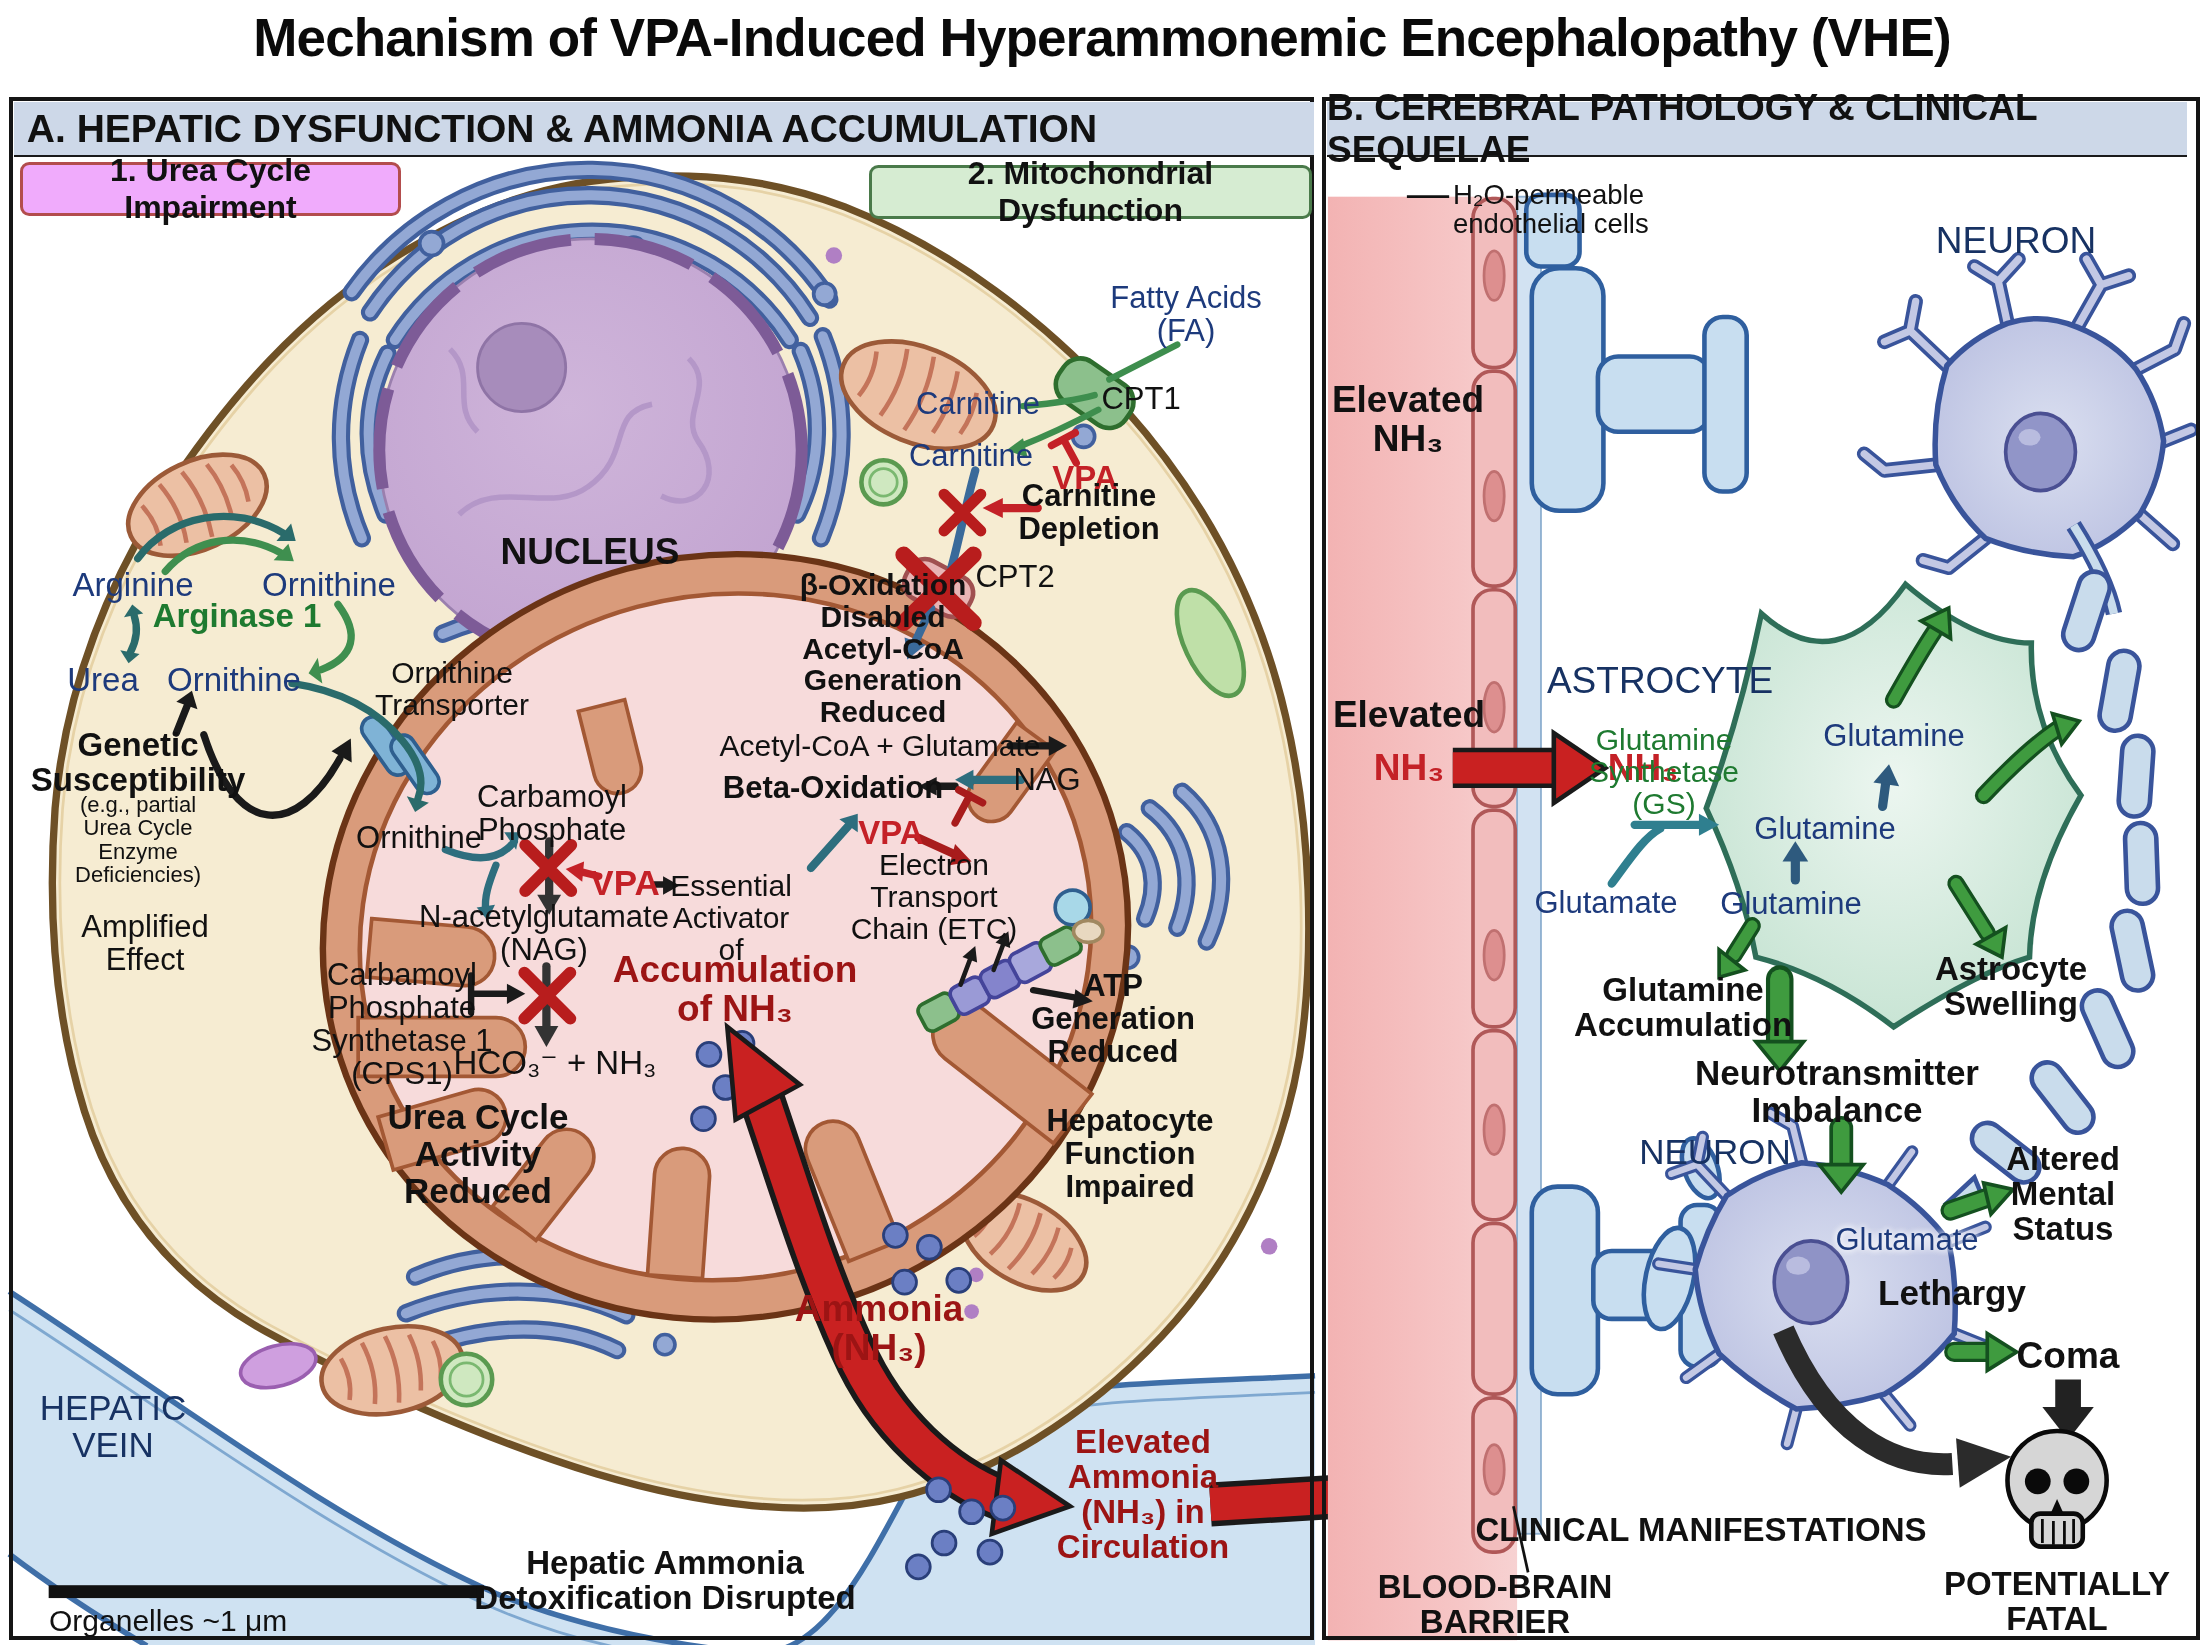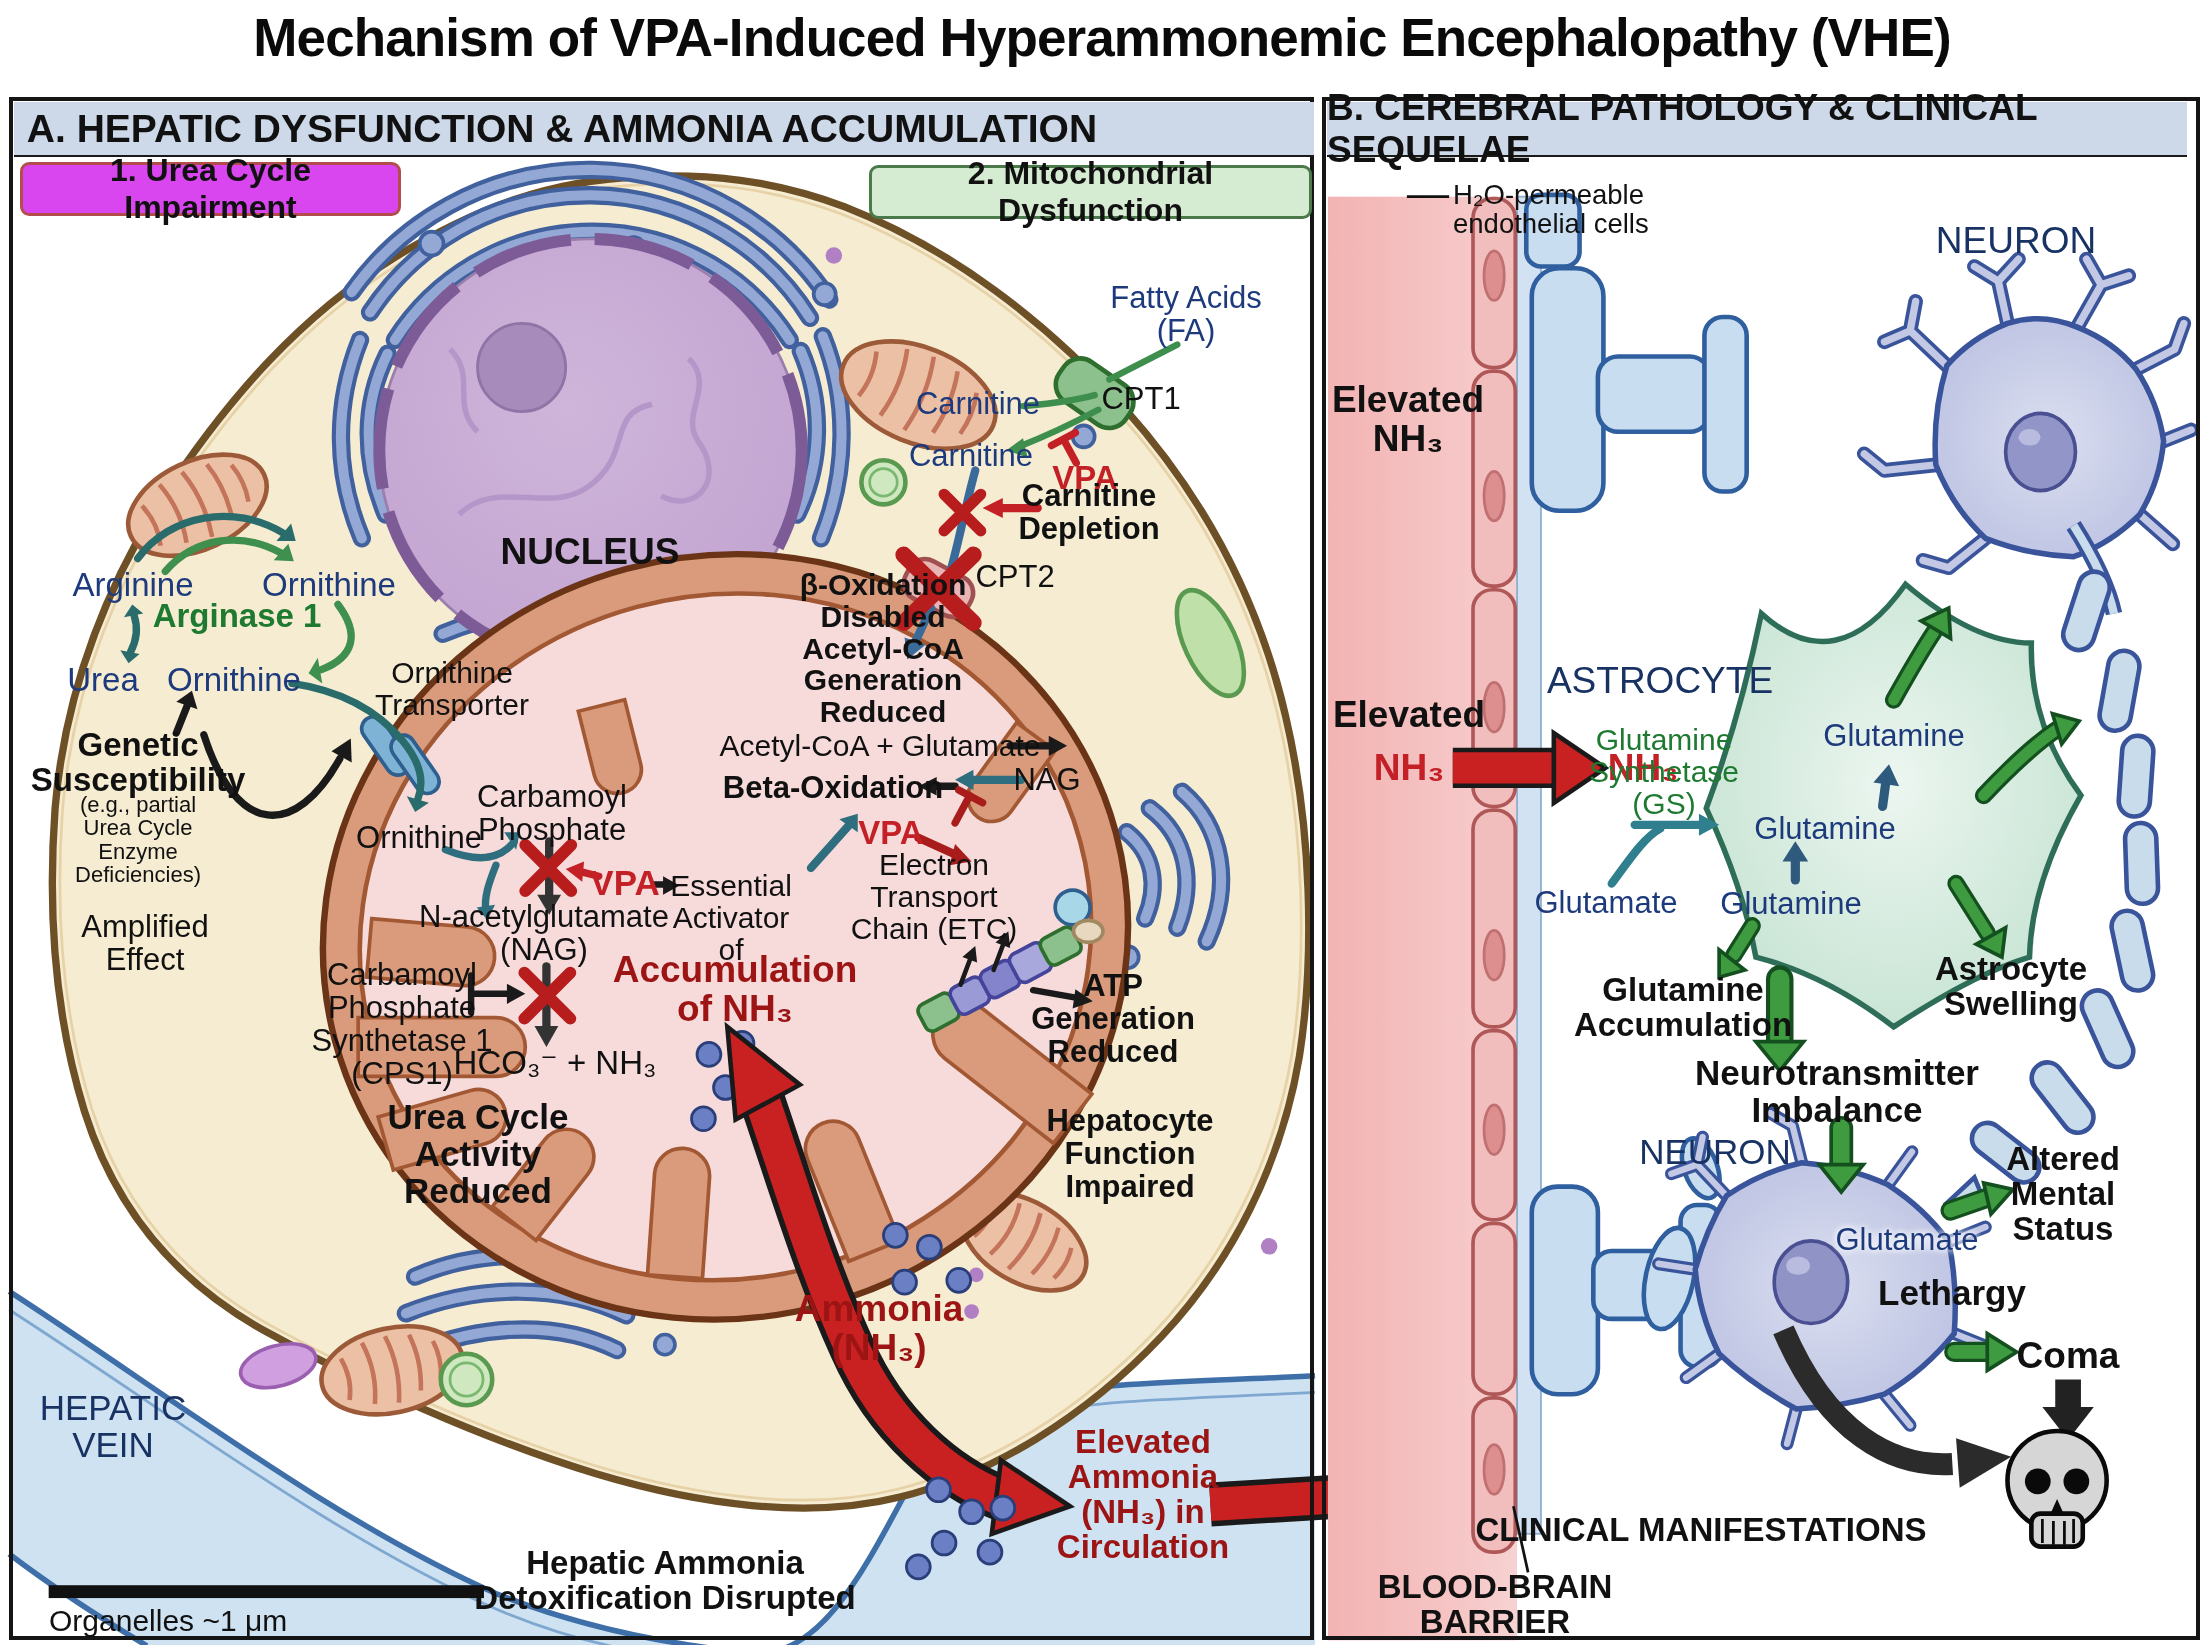--- a/index.html
+++ b/index.html
@@ -543,21 +543,21 @@
 </svg>
 
 <div class="panel" style="left:9.2px;top:97px;width:1297px;height:1535px;"></div>
 <div class="panel" style="left:1322px;top:97px;width:870px;height:1535px;"></div>
 <div class="phead" style="left:13.8px;top:102px;width:1287px;height:53px;font-size:39px;padding-left:13px;">
   <span>A. HEPATIC DYSFUNCTION &amp; AMMONIA ACCUMULATION</span>
 </div>
 <div class="phead" style="left:1327px;top:102px;width:860px;height:53px;font-size:37px;">
   <span>B. CEREBRAL PATHOLOGY &amp; CLINICAL SEQUELAE</span>
 </div>
-<div class="badge" style="left:20px;top:162px;width:375px;height:48px;font-size:32px;background:#d946ef;border:3.7px solid #b34d4d;">1. Urea Cycle Impairment</div>
+<div class="badge" style="left:20px;top:162px;width:375px;height:48px;font-size:32px;background:#f0abfc;border:3.7px solid #b34d4d;">1. Urea Cycle Impairment</div>
 <div class="badge" style="left:869px;top:165px;width:437px;height:48px;font-size:32px;background:#d6ecd2;border:3.7px solid #4a7a4a;">2. Mitochondrial Dysfunction</div>
 
 <div class="lbl b" style="left:590px;top:552px;font-size:37px;">NUCLEUS</div>
 <div class="lbl blue" style="left:133px;top:585px;font-size:33px;">Arginine</div>
 <div class="lbl green b" style="left:237px;top:616px;font-size:33px;">Arginase 1</div>
 <div class="lbl blue" style="left:329px;top:585px;font-size:33px;">Ornithine</div>
 <div class="lbl blue" style="left:103px;top:680px;font-size:33px;">Urea</div>
 <div class="lbl blue" style="left:234px;top:680px;font-size:33px;">Ornithine</div>
 <div class="lbl" style="left:452px;top:689px;font-size:30px;">Ornithine
 Transporter</div>
@@ -650,17 +650,19 @@
 <div class="lbl b" style="left:1837px;top:1091px;font-size:35px;">Neurotransmitter
 Imbalance</div>
 <div class="lbl navy" style="left:1715px;top:1152px;font-size:35px;">NEURON</div>
 <div class="lbl blue" style="left:1907px;top:1240px;font-size:31px;text-shadow:0 0 7.3px #fff,0 0 7.3px #fff;">Glutamate</div>
 <div class="lbl b" style="left:2063px;top:1194px;font-size:33px;">Altered
 Mental
 Status</div>
 <div class="lbl b" style="left:1952px;top:1293px;font-size:35px;">Lethargy</div>
 <div class="lbl b" style="left:2068px;top:1356px;font-size:37px;">Coma</div>
 <div class="lbl b" style="left:1701px;top:1530px;font-size:33px;">CLINICAL MANIFESTATIONS</div>
+<div class="lbl b" style="left:2057px;top:1602px;font-size:33px;">POTENTIALLY
+FATAL</div>
 <div class="lbl b" style="left:1495px;top:1605px;font-size:33px;">BLOOD-BRAIN
 BARRIER</div>
 
 </div>
 
 
 </body></html>

